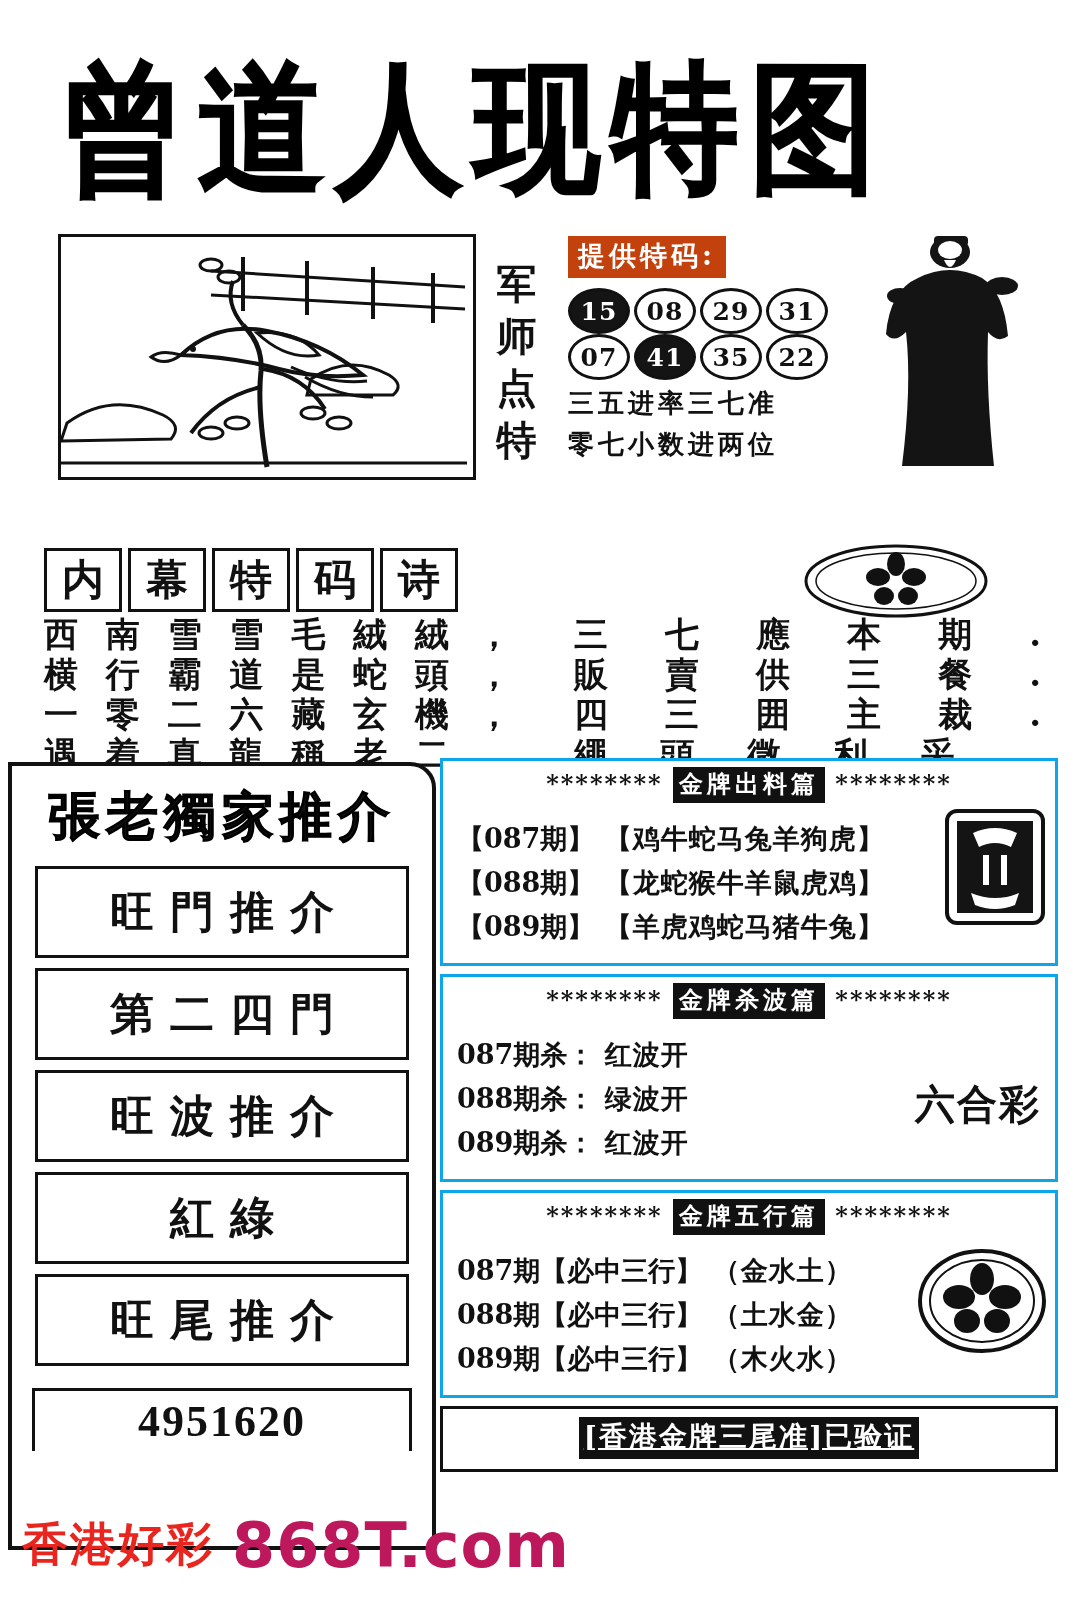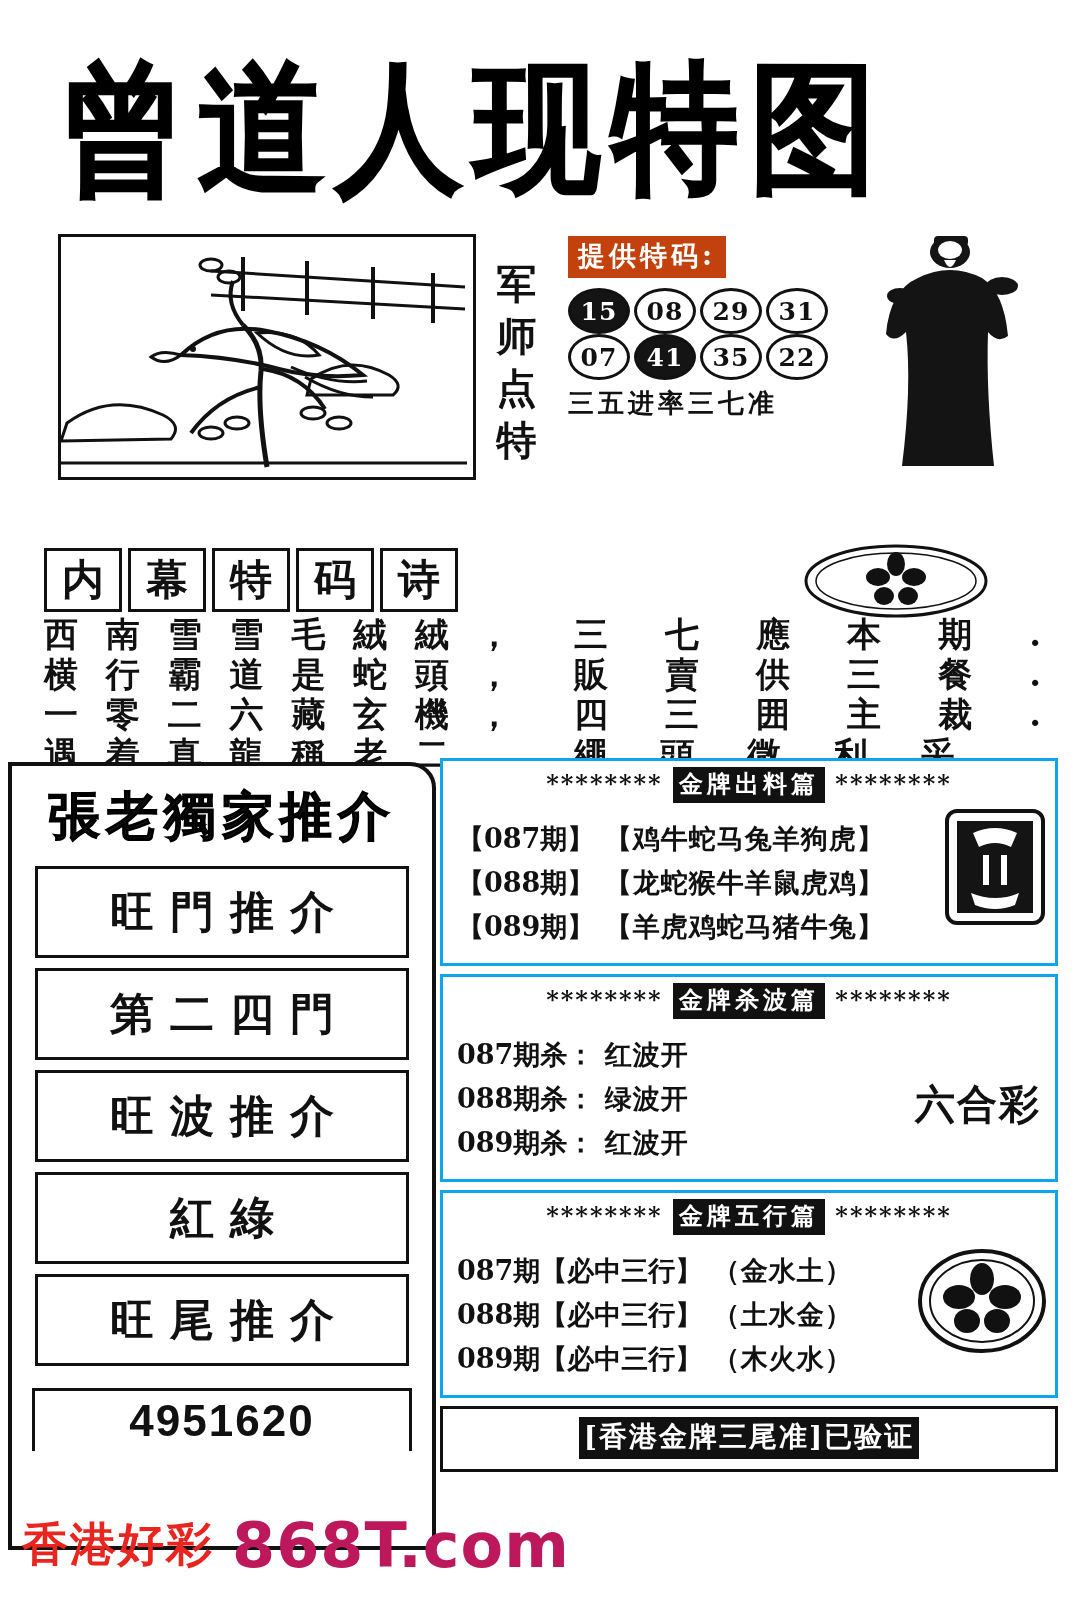--- a/index.html
+++ b/index.html
@@ -55,35 +55,35 @@
   .leftcol{position:absolute;left:8px;top:762px;width:420px;height:780px;border:4px solid #111;
     border-top-right-radius:26px;border-bottom-right-radius:4px;background:#fff;}
   .zl-title{margin:16px auto 0;width:370px;text-align:center;
     font-family:"DejaVu Serif","Liberation Serif",serif;font-weight:bold;font-size:52px;letter-spacing:6px;
     -webkit-text-stroke:1px #000;}
   .zl-list{margin:14px auto 0;width:374px;}
   .zl-row{height:86px;border:3px solid #111;margin-bottom:10px;display:flex;align-items:center;justify-content:center;
     font-family:"DejaVu Serif","Liberation Serif",serif;font-weight:bold;font-size:44px;letter-spacing:16px;text-indent:16px;}
   .zl-num{margin:22px auto 0;width:374px;height:60px;border:3px solid #111;border-bottom:none;
     display:flex;align-items:center;justify-content:center;
-    font-family:Liberation Sans, sans-serif;font-weight:bold;font-size:44px;letter-spacing:2px;}
+    font-family:Liberation Serif, serif;font-weight:bold;font-size:44px;letter-spacing:2px;}
 
   
   .rightcol{position:absolute;left:440px;top:758px;width:618px;height:790px;}
   .rc-band{border:3px solid #0ea5e9;background:#fff;margin-bottom:8px;position:relative;}
   .band-head{text-align:center;font-family:"DejaVu Serif","Liberation Serif",serif;font-weight:bold;
     font-size:24px;letter-spacing:2px;padding:6px 0 4px;white-space:nowrap;}
   .band-head .lbl{display:inline-block;background:#111;color:#fff;padding:1px 6px 3px;letter-spacing:4px;}
   .band-body{padding:10px 0 14px 14px;position:relative;min-height:60px;}
   .rowline{font-family:"DejaVu Serif","Liberation Serif",serif;font-weight:bold;font-size:27px;line-height:44px;letter-spacing:1px;}
   .rowline .per{letter-spacing:0px;}
   .mini-img{position:absolute;right:8px;top:-2px;}
   .footer-band{border:3px solid #111;text-align:center;padding:8px 0 10px;
     font-family:"DejaVu Serif","Liberation Serif",serif;font-weight:bold;font-size:28px;letter-spacing:2px;}
-  .footer-band .inv{display:inline-block;background:#111;color:#fff;padding:1px 5px 3px;}
+  .footer-band .inv{display:inline-block;background:#111;color:#fff;padding:1px 5px 3px;text-decoration:underline;}
 
   
   .wm{position:absolute;left:22px;top:1505px;width:1040px;height:80px;display:flex;align-items:center;gap:18px;}
   .wm .cn{font-family:"DejaVu Serif","Liberation Serif",serif;font-weight:bold;font-size:46px;color:#e8251f;letter-spacing:2px;}
   .wm .dom{font-family:"DejaVu Sans","Liberation Sans",sans-serif;font-weight:bold;font-size:62px;color:#be185d;letter-spacing:1px;}
 
   .dots{position:absolute;right:18px;top:300px;width:200px;height:110px;}
   .sixhe{position:absolute;right:14px;top:54px;font-family:"DejaVu Serif","Liberation Serif",serif;
     font-weight:bold;font-size:40px;letter-spacing:2px;}
 </style>
@@ -143,20 +143,21 @@
         <div class="ball dark">15</div>
         <div class="ball light">08</div>
         <div class="ball light">29</div>
         <div class="ball light">31</div>
         <div class="ball light">07</div>
         <div class="ball dark">41</div>
         <div class="ball light">35</div>
         <div class="ball light">22</div>
       </div>
       <div class="line">三五进率三七准</div>
+      <div class="line">零七小数进两位</div>
     </div>
 
     <div class="sage">
       <svg width="150" height="250" viewBox="0 0 150 250">
         <g fill="#141414">
           <ellipse cx="72" cy="22" rx="20" ry="16"></ellipse>
           <rect x="56" y="6" width="34" height="10" rx="4"></rect>
           <path d="M40 48 q32 -16 64 0 q22 14 26 58 q-10 8 -20 -4 q-2 60 6 134 l-92 0 q10 -80 4 -134 q-12 12 -20 2 q4 -44 32 -56 z"></path>
           <ellipse cx="124" cy="56" rx="16" ry="9"></ellipse>
           <ellipse cx="22" cy="66" rx="13" ry="8"></ellipse>

